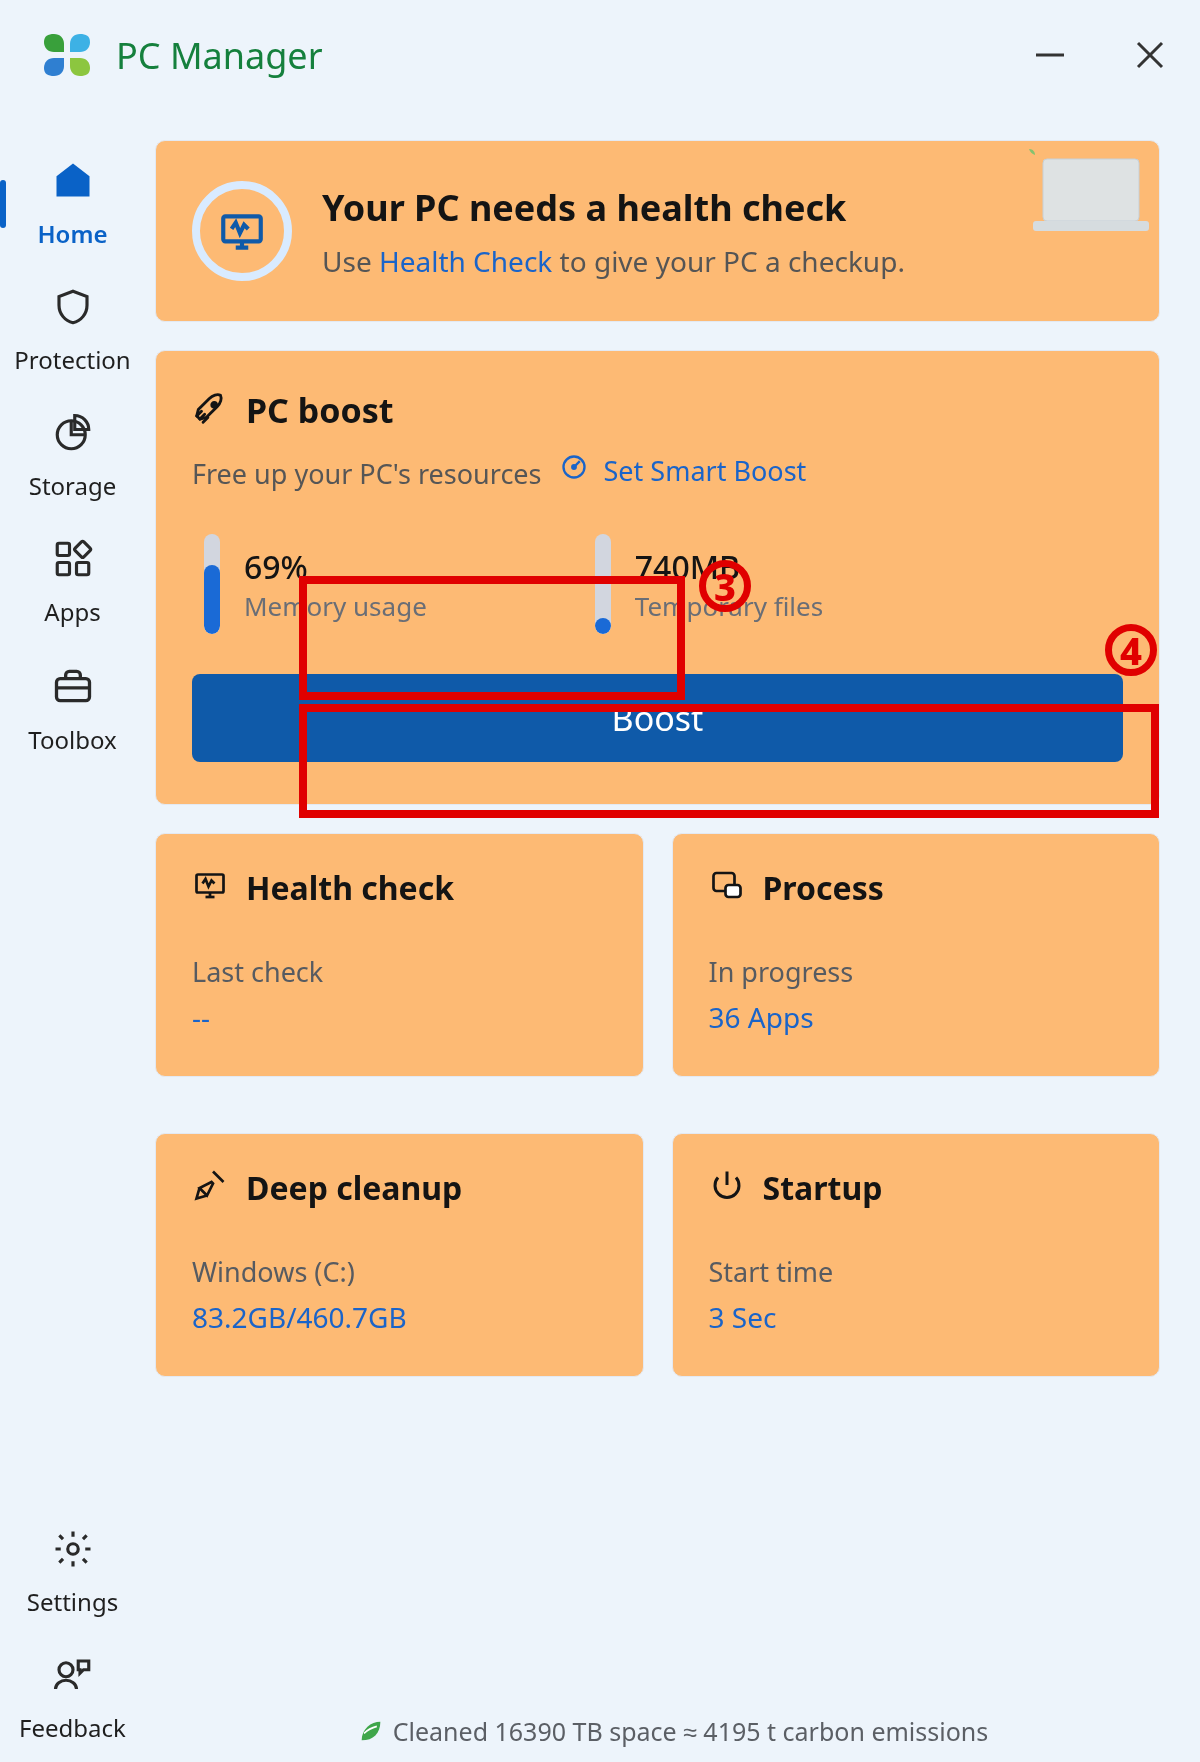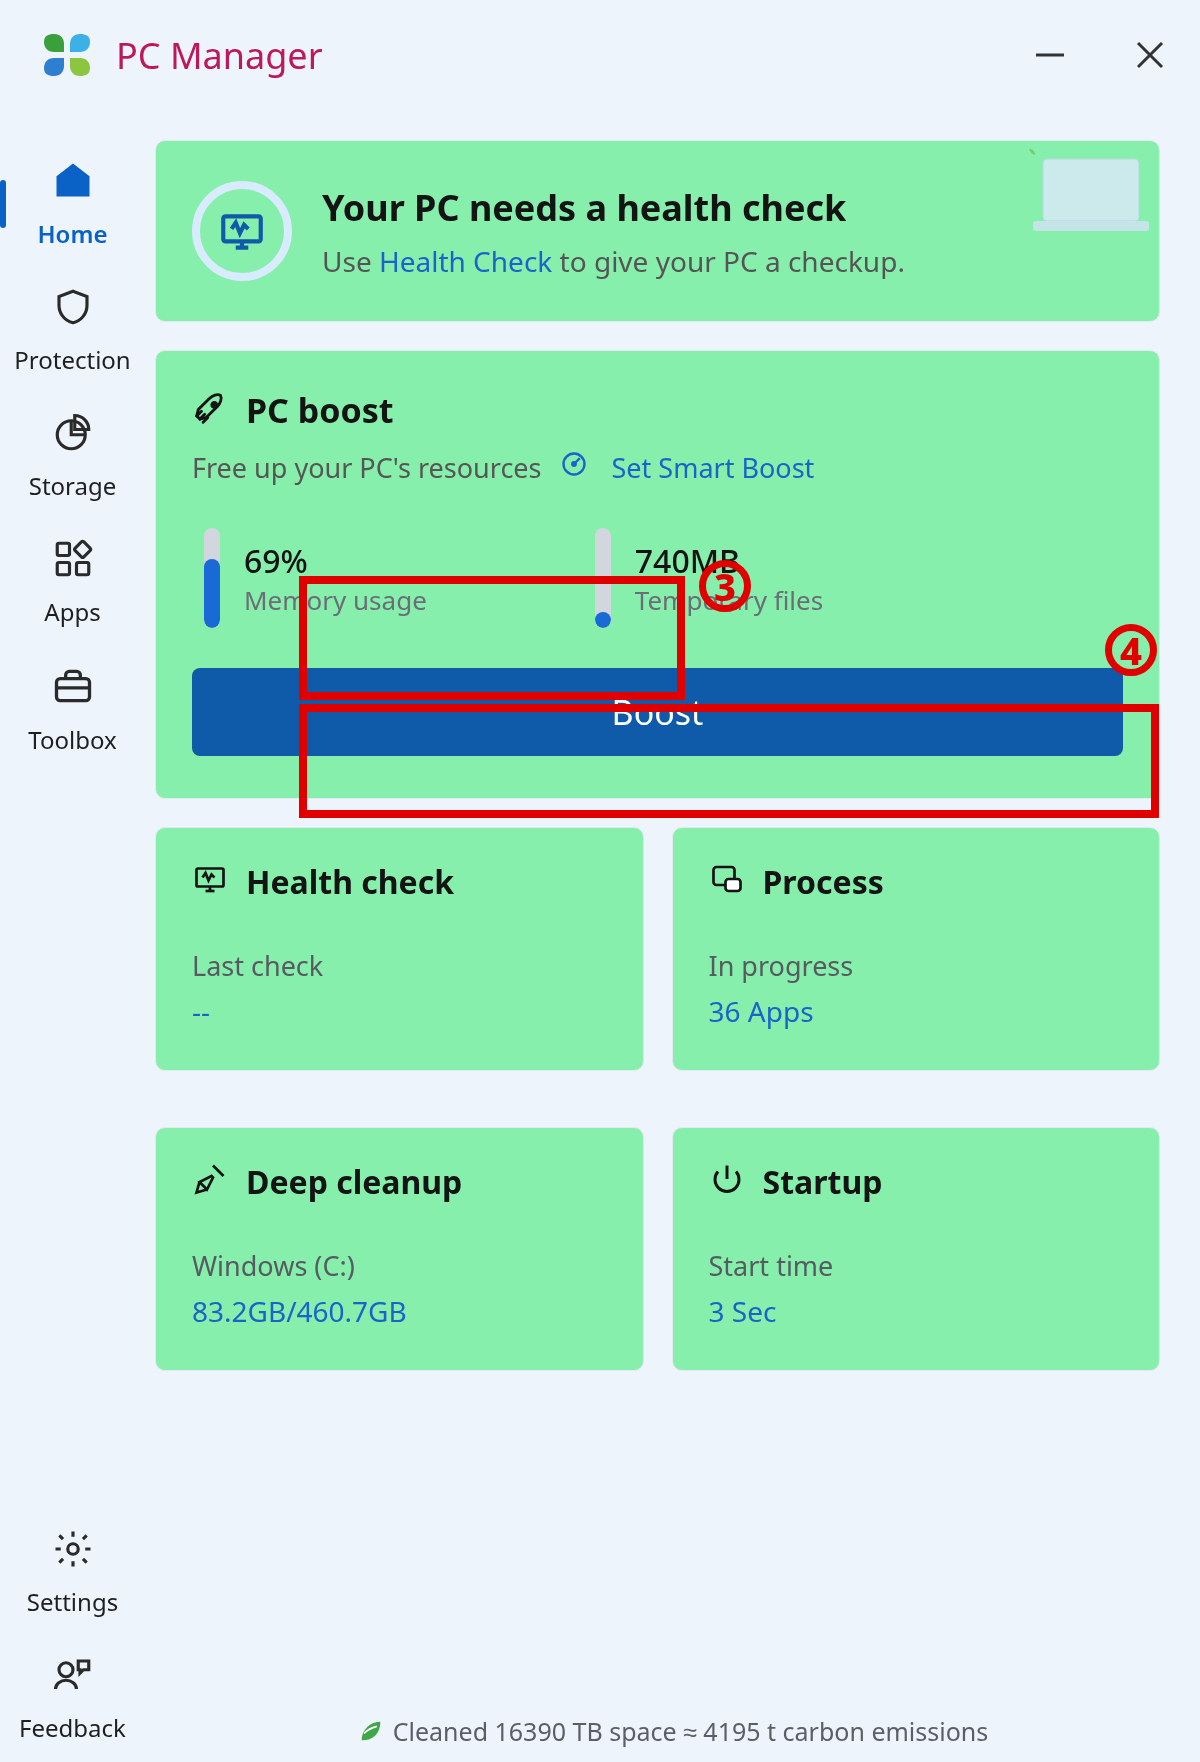--- a/index.html
+++ b/index.html
@@ -1,51 +1,51 @@
 <!DOCTYPE html>
 <html><head>
 <meta charset="utf-8">
 <style>
   * { box-sizing: border-box; margin: 0; padding: 0; font-family: "Segoe UI", system-ui, -apple-system, sans-serif; }
   html, body { width: 1200px; height: 1762px; background: #edf4fb; overflow: hidden; }
 
   .titlebar { display: flex; align-items: center; justify-content: space-between; height: 110px; padding: 0 30px 0 40px; }
   .title-left { display: flex; align-items: center; gap: 22px; }
   .app-logo { width: 54px; height: 54px; position: relative; }
-  .app-title { font-size: 36px; font-weight: 400; color: #be185d; }
+  .app-title { font-size: 36px; font-weight: 400; color: #15803d; }
   .title-right { display: flex; gap: 60px; align-items: center; }
   .winbtn { width: 40px; height: 40px; display: flex; align-items: center; justify-content: center; }
   .winbtn svg { stroke: #333; }
 
   .body-row { display: flex; height: calc(1762px - 110px); }
 
   .sidebar { width: 145px; display: flex; flex-direction: column; align-items: center; padding-top: 30px; }
   .side-item { width: 100%; display: flex; flex-direction: column; align-items: center; gap: 10px; padding: 18px 4px; position: relative; cursor: pointer; }
   .side-item.active::before { content: ""; position: absolute; left: 0; top: 40px; bottom: 40px; width: 6px; border-radius: 3px; background: #0a62c7; }
   .side-item .side-label { font-size: 24px; color: #1f1f1f; }
   .side-item.active .side-label { color: #0a62c7; font-weight: 600; }
   .side-spacer { flex: 1; }
 
   .main { flex: 1; padding: 30px 40px 0 10px; position: relative; }
 
-  .card { background: #86efac; border: 1px solid #e3e9f2; border-radius: 10px; margin-bottom: 28px; }
+  .card { background: #fdba74; border: 1px solid #e3e9f2; border-radius: 10px; margin-bottom: 28px; }
 
   .health-banner { display: flex; align-items: center; gap: 30px; padding: 40px 36px; position: relative; overflow: hidden; }
   .health-icon-ring { width: 100px; height: 100px; border-radius: 50%; border: 8px solid #d9ebff; display: flex; align-items: center; justify-content: center; }
   .health-title { font-size: 36px; font-weight: 700; color: #141414; margin-bottom: 10px; }
   .health-sub { font-size: 28px; color: #555; }
   .health-link { color: #1a64c9; }
   .laptop-deco { position: absolute; right: 0; top: 0; width: 150px; height: 110px; opacity: .85; }
 
   .boost-card { padding: 36px 36px 42px 36px; position: relative; }
   .boost-head { display: flex; align-items: center; gap: 16px; margin-bottom: 16px; }
   .boost-title { font-size: 34px; font-weight: 700; color: #141414; }
   .boost-sub-row { display: flex; align-items: center; gap: 18px; margin-bottom: 34px; }
-  .boost-sub { font-size: 27px; color: #565656; }
-  .smartboost { display: flex; align-items: center; gap: 24px; font-size: 27px; color: #1a64c9; cursor: pointer; }
+  .boost-sub { font-size: 27px; color: #565656; margin-top: 6px; }
+  .smartboost { display: flex; align-items: center; gap: 16px; font-size: 27px; color: #1a64c9; cursor: pointer; }
 
   .annot-3-box { position: absolute; left: 154px; top: 466px; width: 386px; height: 124px; border: 8px solid #e00000; z-index: 4; pointer-events: none; }
   .annot-3 { position: absolute; left: 554px; top: 450px; width: 52px; height: 52px; border: 7px solid #e00000; border-radius: 50%; color: #e00000; font-size: 38px; font-weight: 800; display: flex; align-items: center; justify-content: center; z-index: 4; pointer-events: none; }
   .annot-4-box { position: absolute; left: 154px; top: 594px; width: 860px; height: 114px; border: 8px solid #e00000; z-index: 4; pointer-events: none; }
   .annot-4 { position: absolute; left: 960px; top: 514px; width: 52px; height: 52px; border: 7px solid #e00000; border-radius: 50%; color: #e00000; font-size: 38px; font-weight: 800; display: flex; align-items: center; justify-content: center; z-index: 4; pointer-events: none; }
 
   .metrics { display: flex; gap: 108px; padding: 8px 0 40px 12px; }
   .metric { display: flex; align-items: center; gap: 24px; }
   .gauge { width: 16px; height: 100px; border-radius: 8px; background: #d2d6df; position: relative; overflow: hidden; }
   .gauge .fill { position: absolute; bottom: 0; left: 0; right: 0; background: #1a6ad6; border-radius: 8px; }

